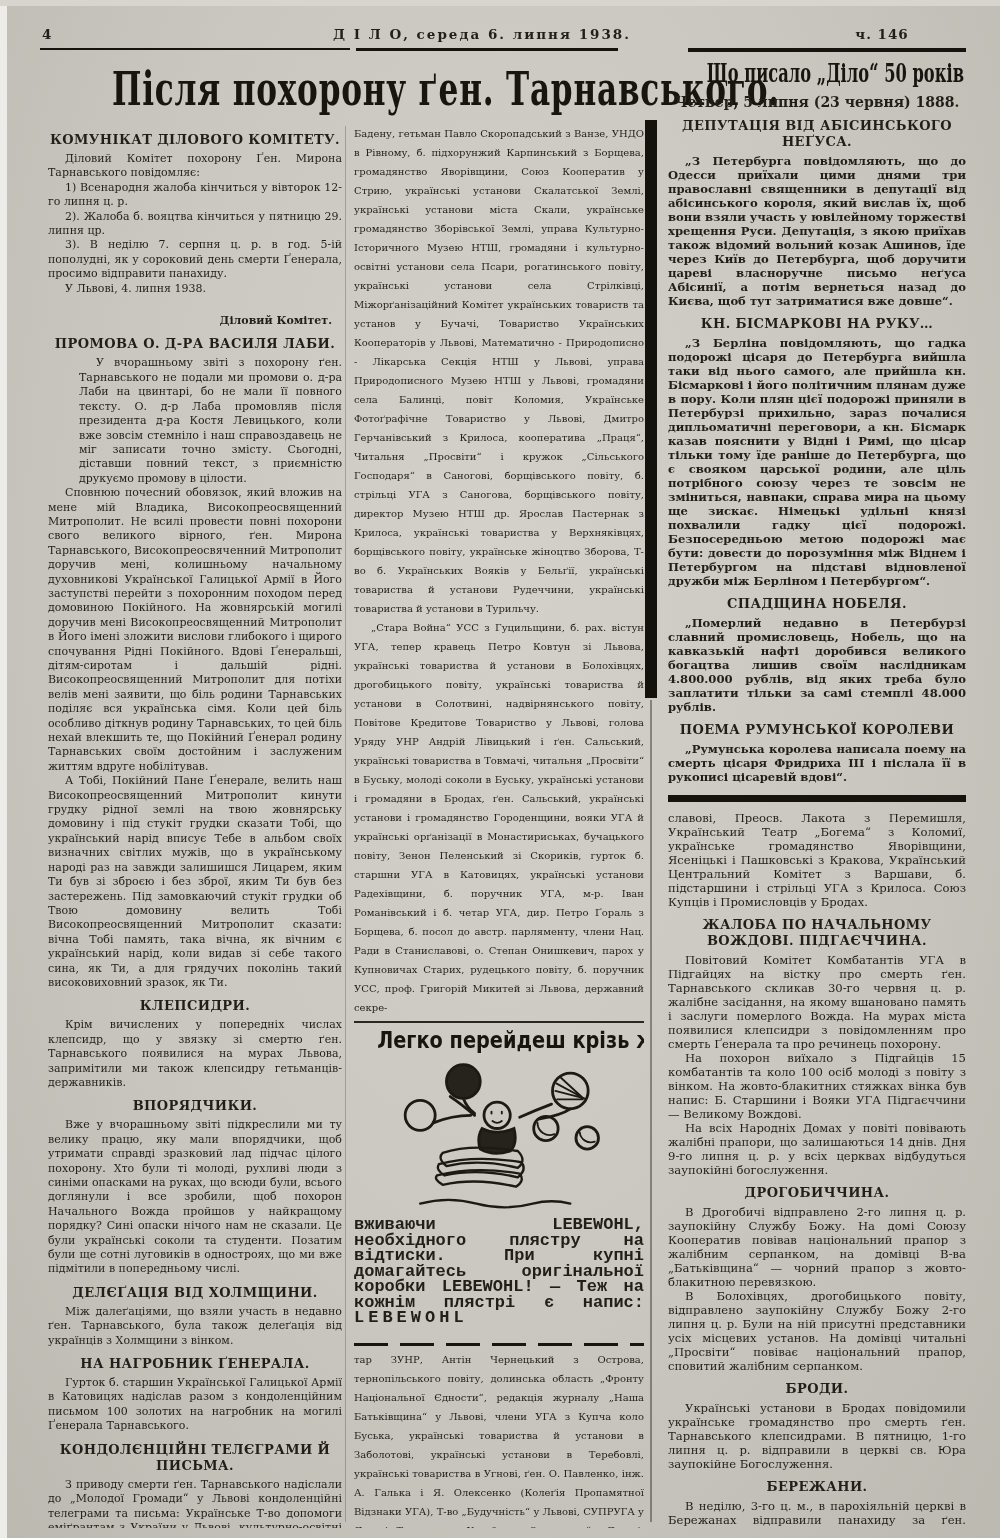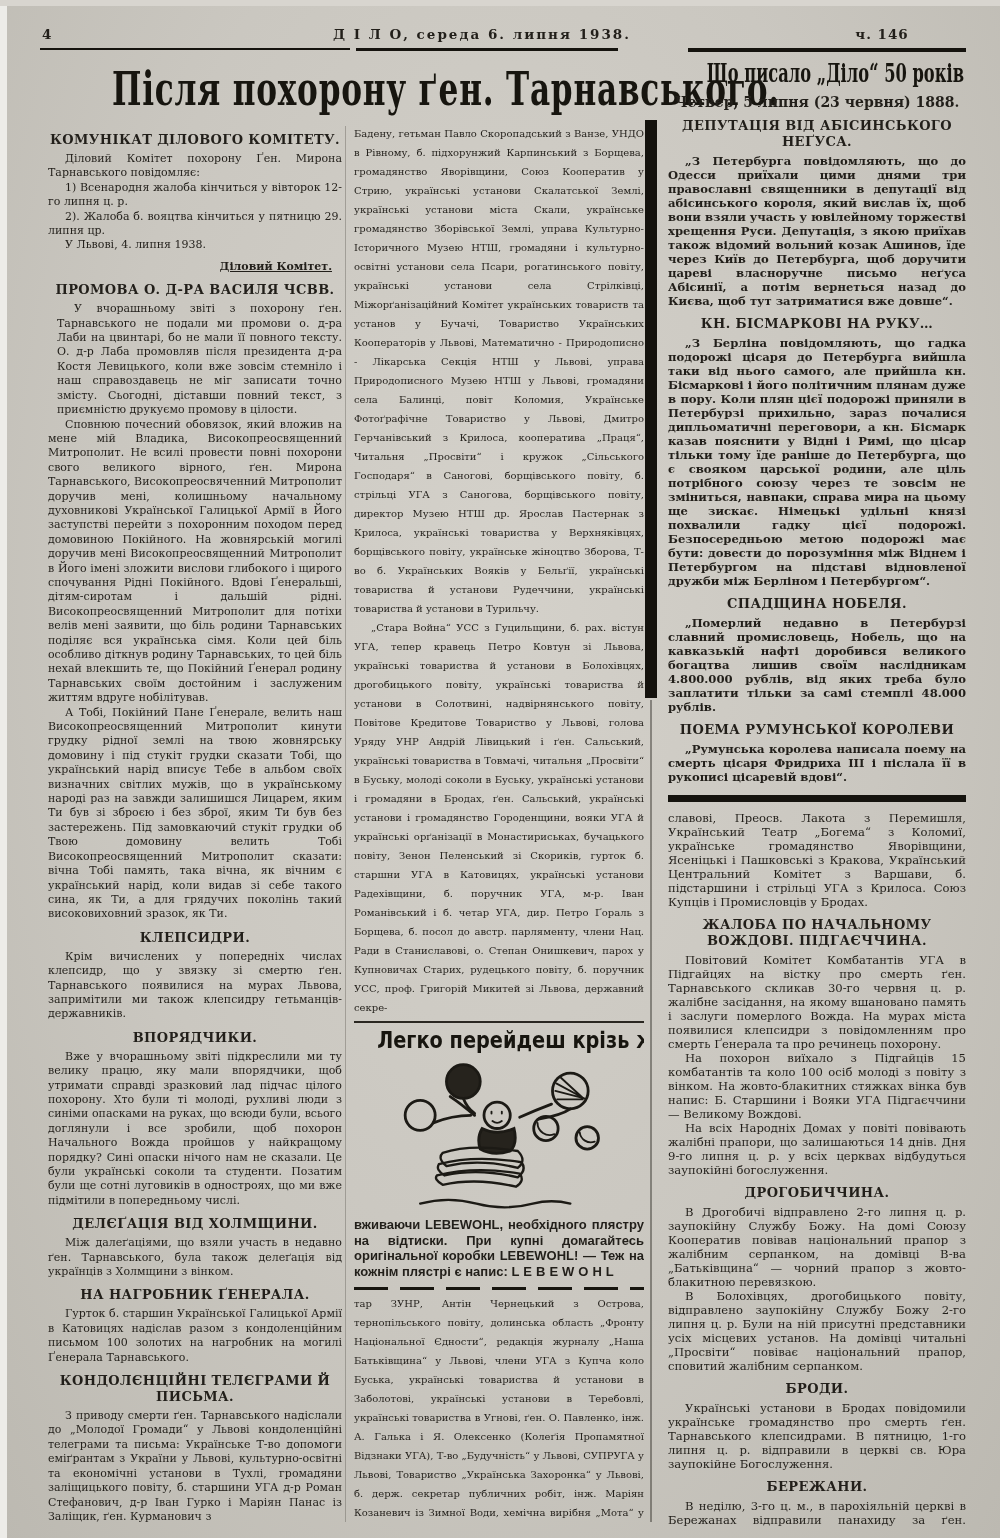--- a/index.html
+++ b/index.html
@@ -32,38 +32,38 @@
   .col{position:absolute;text-align:justify;}
   .col-left{left:48px;top:124px;width:294px;height:1404px;overflow:hidden;}
   .col-mid{left:354px;top:124px;width:290px;height:1404px;overflow:hidden;}
   .col-right{left:668px;top:56px;width:298px;height:1474px;overflow:hidden;}
 
   .para{margin:0;text-indent:17px;font-size:11px;line-height:14.4px;}
   .col-mid .para{font-size:10px;line-height:19px;}
   .col-right .para{font-size:11.6px;line-height:14.0px;}
   .para.flush{text-indent:0;}
   .para.heavy{font-weight:bold;}
-  .para.inset{margin-left:9px;}
-  .para.sig{text-align:right;font-weight:bold;text-indent:0;padding-right:10px;margin-top:7px;text-decoration:underline;}
+  .para.inset{margin-left:31px;}
+  .para.sig{text-align:right;font-weight:bold;text-indent:0;padding-right:10px;margin-top:18px;}
   .sec-h{margin:8px 0 4px;text-align:center;font-size:13px;font-weight:bold;letter-spacing:.4px;
     text-indent:0;line-height:16px;}
   .thick-rule{height:7px;background:#15130e;margin:11px 0 9px;}
 
   
   .right-headline{font-weight:bold;font-size:22px;white-space:nowrap;text-align:center;
     transform:scale(.74,1.15);transform-origin:center top;color:#17150f;margin:2px 0 0;}
   .right-dateline{text-align:center;font-weight:bold;font-size:14px;margin:10px 0 2px;}
 
   
   .thin-rule{height:2px;background:#2a2721;margin:4px 0 2px;}
   .ad{padding:2px 0 0;}
   .ad-head{font-family:"DejaVu Sans", sans-serif;font-weight:bold;font-size:23px;white-space:nowrap;
     text-align:center;transform:scale(.84,1.02);transform-origin:center top;color:#17150f;}
   .ad-figure{display:block;margin:4px auto 0;}
-  .ad-body{margin:2px 0 8px;font-family:Liberation Sans, sans-serif;font-weight:bold;font-size:13px;
+  .ad-body{margin:2px 0 17px;font-family:Liberation Mono, monospace;font-weight:bold;font-size:17px;
     line-height:15.5px;text-align:justify;text-indent:0;}
   .ad-brand{letter-spacing:4px;}
   .ad-rule{height:3px;margin:6px 0 4px;
     background:repeating-linear-gradient(90deg,#17150f 0 34px,transparent 34px 46px);}
 </style>
 </head>
 <body>
 
 <div class="page">
   <div class="edge-left"></div>
@@ -82,23 +82,24 @@
 
   <div class="vbar"></div>
   <div class="vline-mid"></div>
   <div class="vline-left"></div>
 
   <div class="col col-left">
       <h3 class="sec-h">КОМУНІКАТ ДІЛОВОГО КОМІТЕТУ.</h3>
       <p class="para">Діловий Комітет похорону Ґен. Мирона Тарнавського повідомляє:</p>
       <p class="para">1) Всенародня жалоба кінчиться у вівторок 12-го липня ц. р.</p>
       <p class="para">2). Жалоба б. вояцтва кінчиться у пятницю 29. липня цр.</p>
+      <p class="para">3). В неділю 7. серпня ц. р. в год. 5-ій пополудні, як у сороковий день смерти Ґенерала, просимо відправити панахиду.</p>
       <p class="para">У Львові, 4. липня 1938.</p>
       <p class="para sig">Діловий Комітет.</p>
-      <h3 class="sec-h">ПРОМОВА О. Д-РА ВАСИЛЯ ЧСВВ.</h3>
+      <h3 class="sec-h">ПРОМОВА О. Д-РА ВАСИЛЯ ЛАБИ.</h3>
       <p class="para inset">У вчорашньому звіті з похорону ґен. Тарнавського не подали ми промови о. д-ра Лаби на цвинтарі, бо не мали її повного тексту. О. д-р Лаба промовляв після президента д-ра Костя Левицького, коли вже зовсім стемніло і наш справоздавець не міг записати точно змісту. Сьогодні, діставши повний текст, з приємністю друкуємо промову в цілости.</p>
       <p class="para">Сповнюю почесний обовязок, який вложив на мене мій Владика, Високопреосвященний Митрополит. Не всилі провести повні похорони свого великого вірного, ґен. Мирона Тарнавського, Високопреосвяченний Митрополит доручив мені, колишньому начальному духовникові Української Галицької Армії в Його заступстві перейти з похоронним походом перед домовиною Покійного. На жовнярській могилі доручив мені Високопреосвященний Митрополит в Його імені зложити вислови глибокого і щирого спочування Рідні Покійного. Вдові Ґенеральші, дітям-сиротам і дальшій рідні. Високопреосвященний Митрополит для потіхи велів мені заявити, що біль родини Тарнавських поділяє вся українська сімя. Коли цей біль особливо діткнув родину Тарнавських, то цей біль нехай влекшить те, що Покійний Ґенерал родину Тарнавських своїм достойним і заслуженим життям вдруге нобілітував.</p>
       <p class="para">А Тобі, Покійний Пане Ґенерале, велить наш Високопреосвященний Митрополит кинути грудку рідної землі на твою жовнярську домовину і під стукіт грудки сказати Тобі, що український нарід вписує Тебе в альбом своїх визначних світлих мужів, що в українському народі раз на завжди залишишся Лицарем, яким Ти був зі зброєю і без зброї, яким Ти був без застережень. Під замовкаючий стукіт грудки об Твою домовину велить Тобі Високопреосвященний Митрополит сказати: вічна Тобі память, така вічна, як вічним є український нарід, коли видав зі себе такого сина, як Ти, а для грядучих поколінь такий високовиховний зразок, як Ти.</p>
       <h3 class="sec-h">КЛЕПСИДРИ.</h3>
       <p class="para">Крім вичислених у попередніх числах клепсидр, що у звязку зі смертю ґен. Тарнавського появилися на мурах Львова, запримітили ми також клепсидру гетьманців-державників.</p>
       <h3 class="sec-h">ВПОРЯДЧИКИ.</h3>
       <p class="para">Вже у вчорашньому звіті підкреслили ми ту велику працю, яку мали впорядчики, щоб утримати справді зразковий лад підчас цілого похорону. Хто були ті молоді, рухливі люди з синіми опасками на руках, що всюди були, всього доглянули і все зробили, щоб похорон Начального Вожда пройшов у найкращому порядку? Сині опаски нічого нам не сказали. Це були українські соколи та студенти. Позатим були ще сотні луговиків в одностроях, що ми вже підмітили в попередньому числі.</p>
       <h3 class="sec-h">ДЕЛЄҐАЦІЯ ВІД ХОЛМЩИНИ.</h3>
       <p class="para">Між далеґаціями, що взяли участь в недавно ґен. Тарнавського, була також делеґація від українців з Холмщини з вінком.</p>
       <h3 class="sec-h">НА НАГРОБНИК ҐЕНЕРАЛА.</h3>

